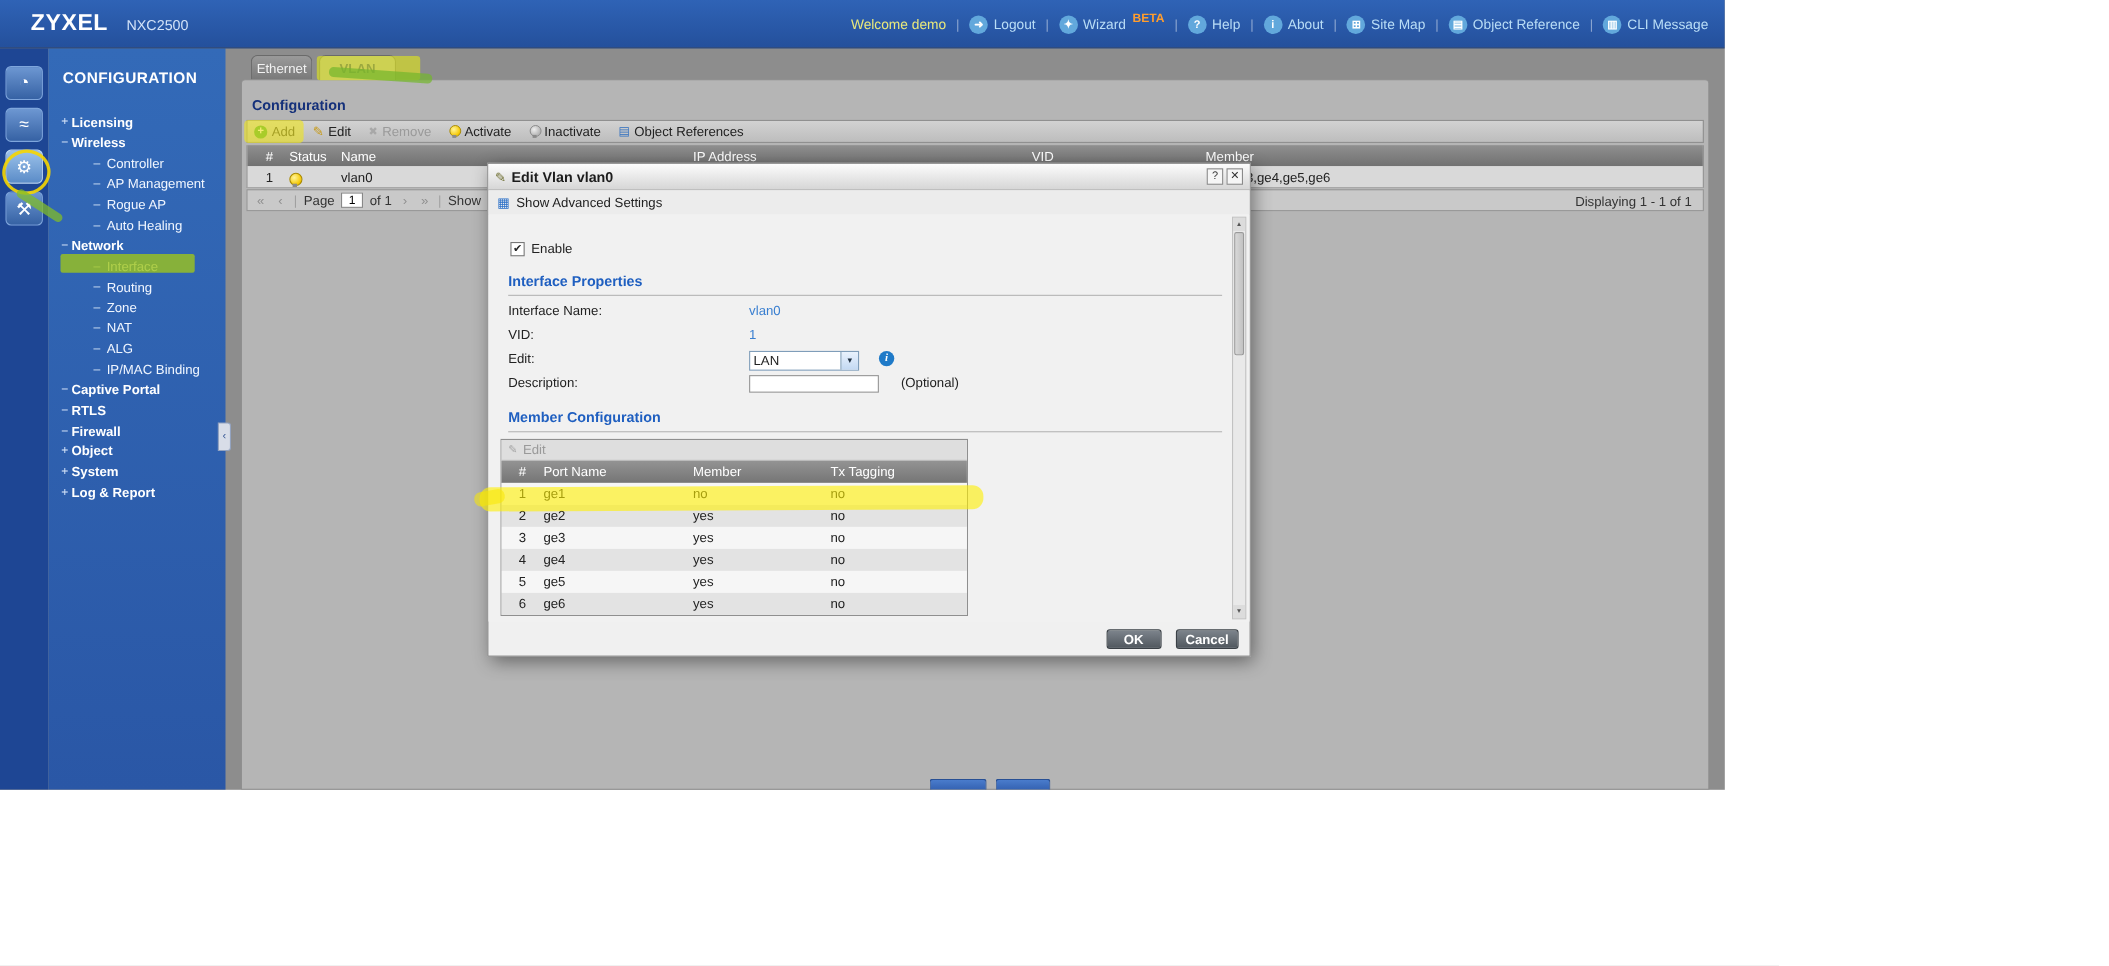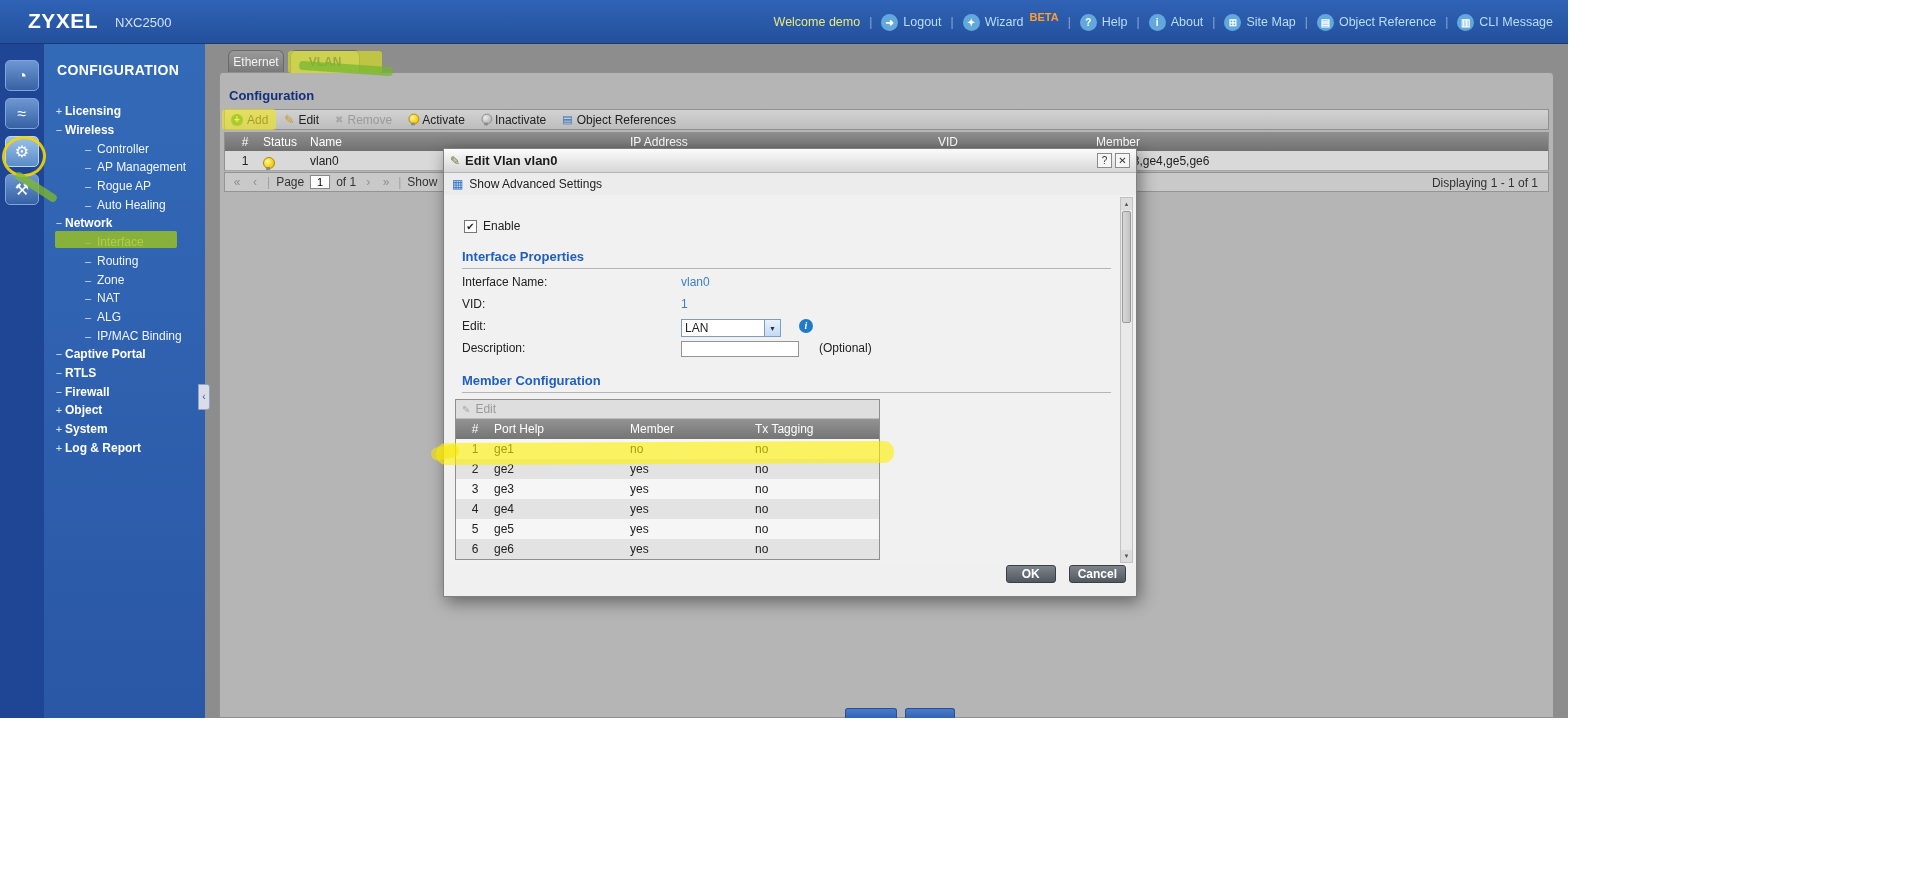--- a/index.html
+++ b/index.html
@@ -104,21 +104,21 @@
   .mt-row{position:relative;height:20px;font-size:12px;color:#222;background:#f6f6f6;cursor:pointer}
   .mt-row.alt{background:#e3e3e3}
   .m1{position:absolute;left:10px;width:18px;text-align:center;top:3px}
   .m2{position:absolute;left:38px;top:3px}
   .m3{position:absolute;left:174px;top:3px}
   .m4{position:absolute;left:299px;top:3px}
   .vscroll{position:absolute;top:2px;right:3px;bottom:2px;width:13px;background:#e9e9e9;border:1px solid #c2c2c2}
   .vs-up,.vs-down{position:absolute;left:0;right:0;height:12px;background:#dcdcdc;font-size:6px;text-align:center;line-height:12px;color:#555;cursor:pointer}
   .vs-up{top:0}.vs-down{bottom:0}
   .vs-thumb{position:absolute;left:1px;right:1px;top:13px;height:112px;background:linear-gradient(90deg,#d8d8d8,#c2c2c2);border:1px solid #9a9a9a;border-radius:2px;cursor:pointer}
-  .dlg-footer{position:absolute;left:0;right:0;bottom:0;height:31px;display:flex;justify-content:flex-end;align-items:flex-start;gap:13px;padding-right:10px}
+  .dlg-footer{position:absolute;left:0;right:0;bottom:0;height:31px;display:flex;justify-content:flex-end;align-items:center;gap:13px;padding-right:10px}
   .btn-dark{min-width:50px;height:18px;background:linear-gradient(#7d848c,#51585f);border:1px solid #3a4046;border-radius:3px;color:#fff;font-size:12px;font-weight:bold;text-align:center;line-height:16px;padding:0 8px;cursor:pointer}
 
   
   .ann{position:absolute;z-index:60;pointer-events:none}
   .ann-gear-ring{left:2px;top:136px;width:44px;height:41px;border:3px solid rgba(246,214,0,.9);border-radius:50%;transform:rotate(-8deg)}
   .ann-gear-streak{left:12px;top:183px;width:48px;height:8px;background:rgba(128,188,42,.75);border-radius:4px;transform:rotate(33deg)}
   .ann-interface{left:55px;top:231px;width:122px;height:17px;background:rgba(158,196,28,.8);border-radius:2px}
   .ann-vlan{left:288px;top:51px;width:94px;height:22px;background:rgba(214,220,38,.7);border-radius:3px}
   .ann-vlan-streak{left:299px;top:64px;width:94px;height:9px;background:rgba(116,182,44,.7);border-radius:4px;transform:rotate(4deg)}
   .ann-add{left:222px;top:109px;width:54px;height:21px;background:rgba(236,228,38,.65);border-radius:4px}
@@ -396,21 +396,21 @@
         <span class="sect-h">Member Configuration</span>
       </div>
 
       <div class="mtable">
         <div class="mt-toolbar">
           <span class="ic-remove">✎</span>
           <span>Edit</span>
         </div>
         <div class="mt-hdr">
           <span class="m1">#</span>
-          <span class="m2">Port Help</span>
+          <span class="m2">Port Name</span>
           <span class="m3">Member</span>
           <span class="m4">Tx Tagging</span>
         </div>
         <div class="mt-row">
           <span class="m1">1</span>
           <span class="m2">ge1</span>
           <span class="m3">no</span>
           <span class="m4">no</span>
         </div>
         <div class="mt-row alt">

